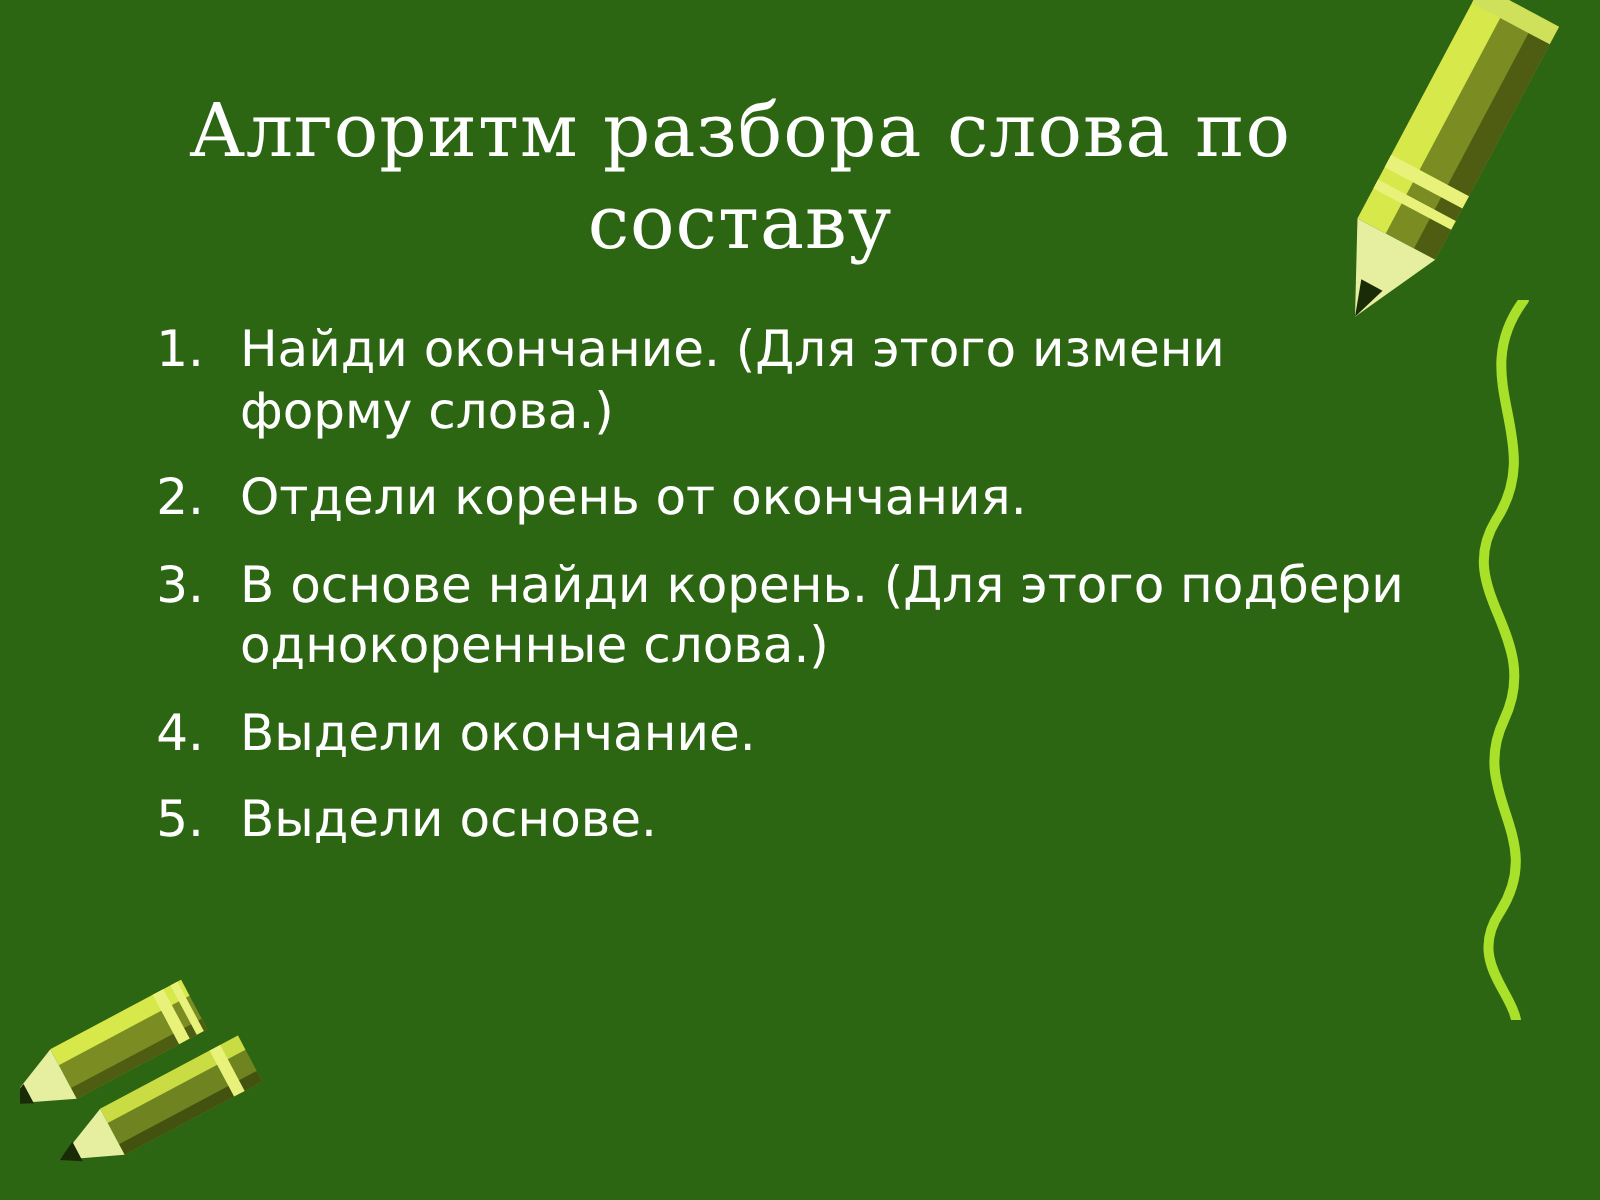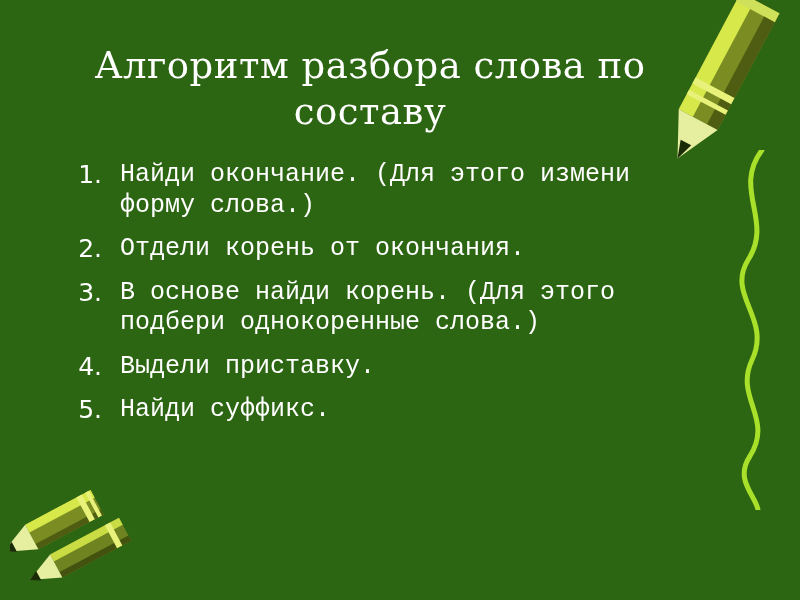--- a/index.html
+++ b/index.html
@@ -60,21 +60,20 @@
     left: 0;
     top: 0;
     width: 40px;
     text-align: right;
     color: #ffffff;
     font-family: "DejaVu Sans", "Liberation Sans", sans-serif;
     font-size: 25px;
   }
   .steps li .txt {
     display: block;
-    font-family: Liberation Mono, monospace;
   }
 
   
   .squiggle {
     position: absolute;
     right: 18px;
     top: 150px;
     width: 60px;
     height: 360px;
     pointer-events: none;
@@ -113,25 +112,25 @@
     <li>
       <span class="num">2.</span>
       <span class="txt">Отдели корень от окончания.</span>
     </li>
     <li>
       <span class="num">3.</span>
       <span class="txt">В основе найди корень. (Для этого подбери однокоренные слова.)</span>
     </li>
     <li>
       <span class="num">4.</span>
-      <span class="txt">Выдели приставку.</span>
+      <span class="txt">Выдели окончание.</span>
     </li>
     <li>
       <span class="num">5.</span>
-      <span class="txt">Найди суффикс.</span>
+      <span class="txt">Выдели основе.</span>
     </li>
   </ul>
 
   <svg class="pencil-top" viewBox="0 0 140 190">
     <g transform="rotate(28 70 95)">
 
       <polygon points="52,0 96,0 96,132 52,132" fill="#7a8c22"></polygon>
       <polygon points="52,0 68,0 68,132 52,132" fill="#d7e84a"></polygon>
       <polygon points="84,0 96,0 96,132 84,132" fill="#4f5d12"></polygon>
 

